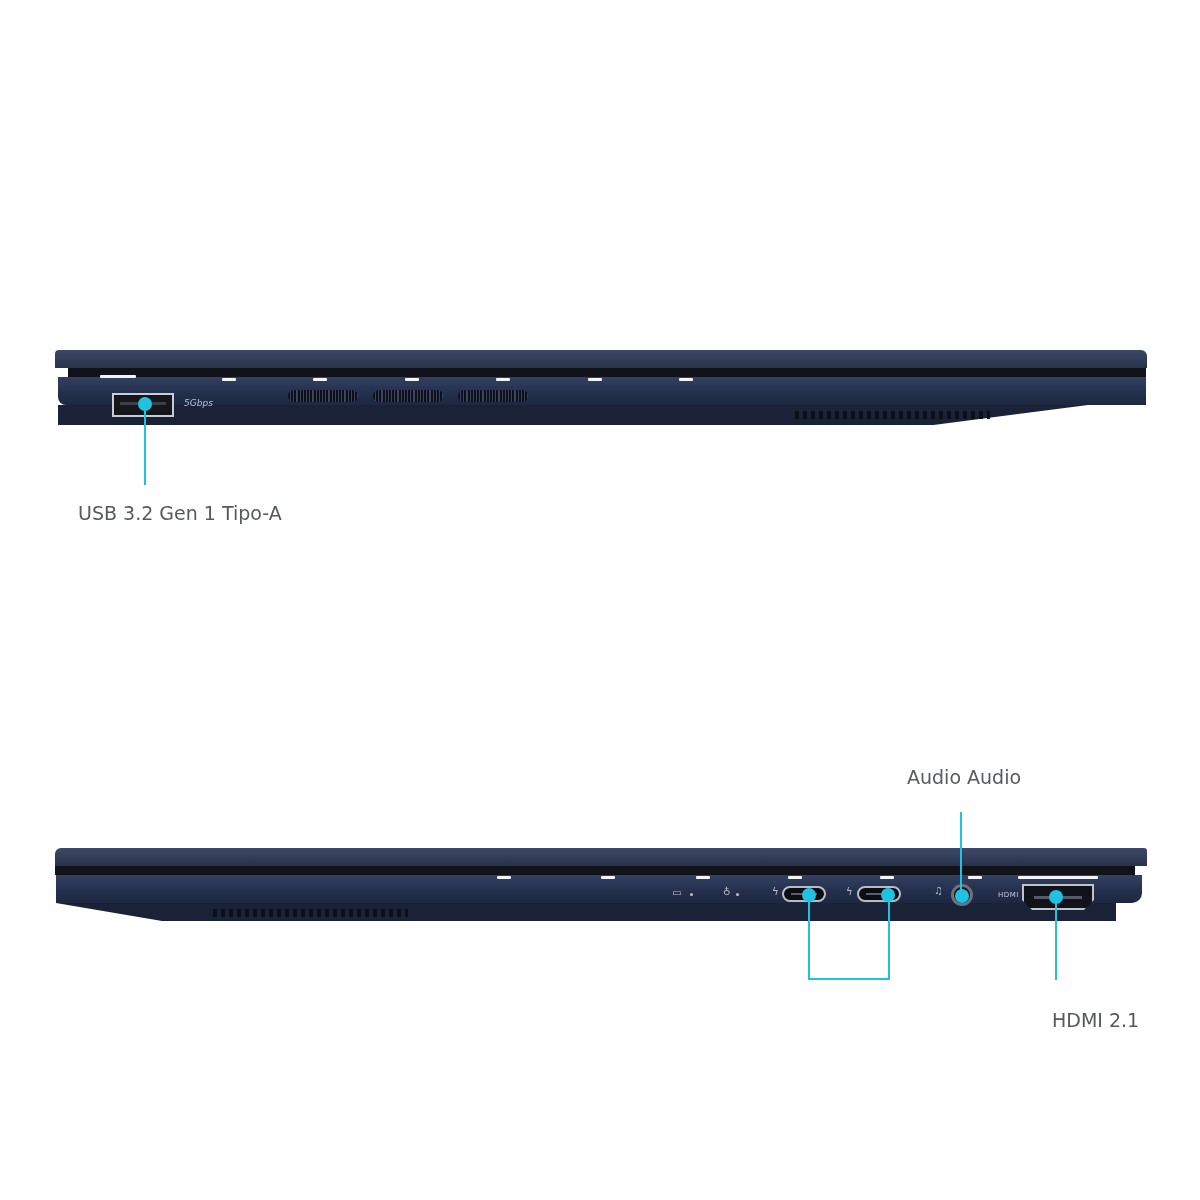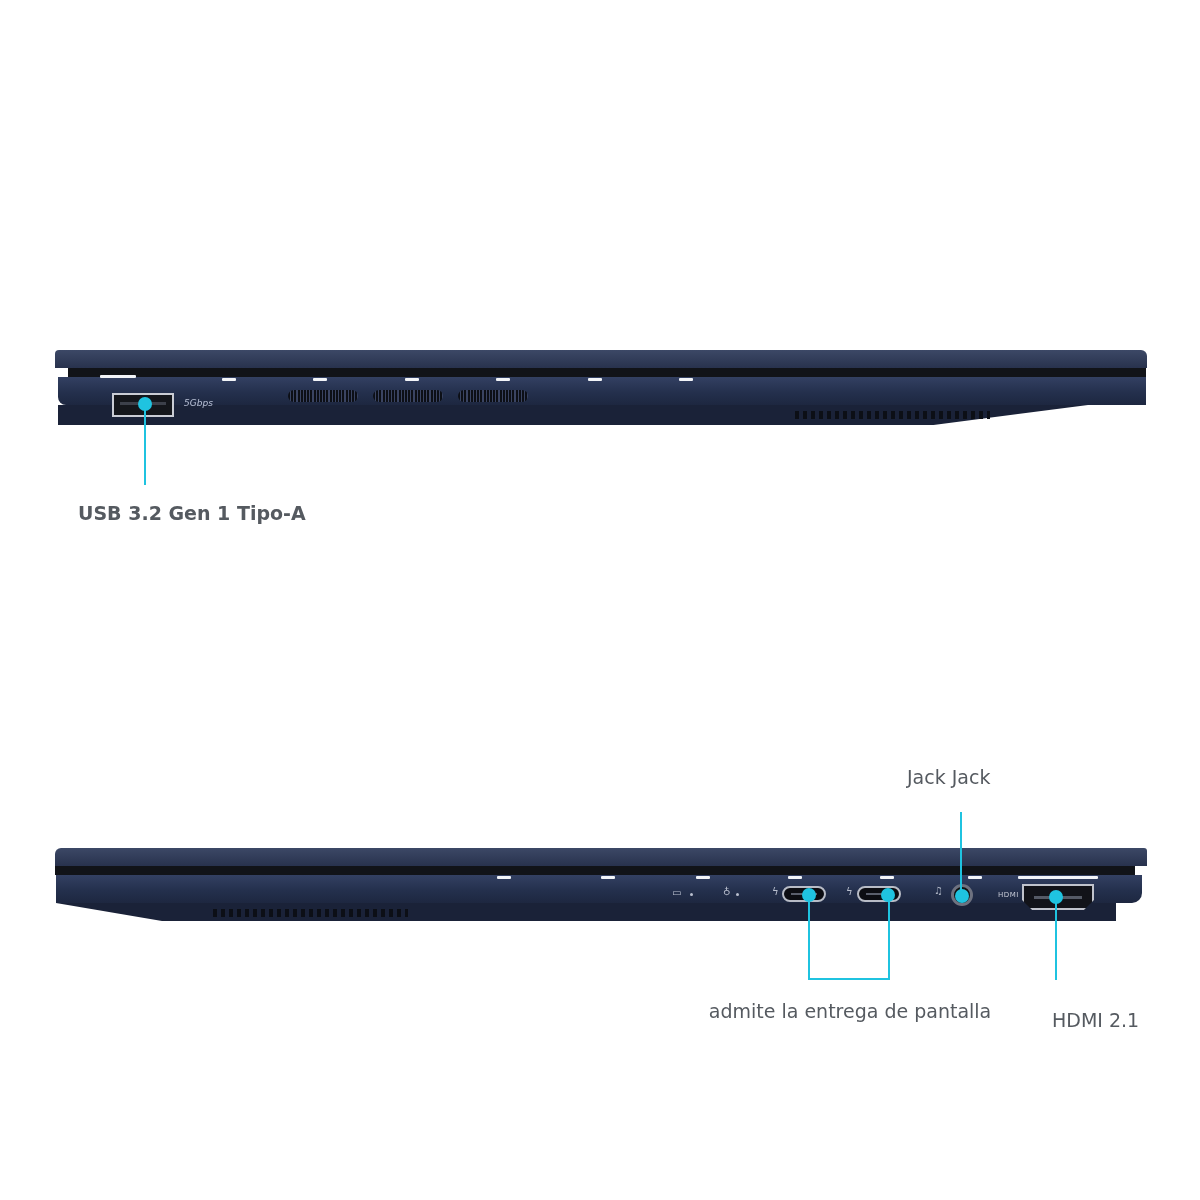--- a/index.html
+++ b/index.html
@@ -69,21 +69,21 @@
   <span class="badge5g" style="left:184px;top:398px;">5Gbps</span>
 
   <div class="vent" style="left:288px;top:390px;width:70px;"></div>
   <div class="vent" style="left:373px;top:390px;width:70px;"></div>
   <div class="vent" style="left:458px;top:390px;width:70px;"></div>
 
   <div class="grille" style="left:795px;top:411px;width:195px;"></div>
 
   <div class="cyan-dot" style="left:138px;top:397px;"></div>
   <div class="cyan-line" style="left:144px;top:405px;width:2px;height:80px;"></div>
-  <div class="callout" style="left:78px;top:500px;font-weight:bold;">USB 3.2 Gen 1 Tipo-A</div>
+  <div class="callout" style="left:78px;top:500px;">USB 3.2 Gen 1 Tipo-A</div>
 </div>
 
 <div class="abs" style="left:0;top:600px;width:1200px;height:600px;">
   <div class="lid" style="left:55px;top:248px;width:1092px;height:18px;border-radius:6px 3px 0 0;"></div>
   <div class="seam" style="left:55px;top:266px;width:1080px;height:9px;"></div>
   <div class="base" style="left:56px;top:275px;width:1086px;height:28px;border-radius:0 0 10px 0;"></div>
   <div class="foot" style="left:56px;top:303px;width:1060px;height:18px;clip-path:polygon(0 0,100% 0,100% 100%,10% 100%);"></div>
 
   <div class="led-strip" style="left:497px;top:276px;width:14px;"></div>
   <div class="led-strip" style="left:601px;top:276px;width:14px;"></div>
@@ -110,29 +110,28 @@
     </div>
 
   <span class="icon-glyph" style="left:934px;top:285px;">♫</span>
   <div class="jack" style="left:951px;top:284px;"></div>
 
   <span class="tiny-label" style="left:998px;top:291px;">HDMI</span>
   <div class="hdmi" style="left:1022px;top:284px;">
       <div class="tongue"></div>
     </div>
 
-  <div class="callout" style="left:907px;top:164px;">Jack Jack</div>
+  <div class="callout" style="left:907px;top:164px;">Audio Audio</div>
   <div class="cyan-line" style="left:960px;top:212px;width:2px;height:82px;"></div>
   <div class="cyan-dot" style="left:955px;top:289px;"></div>
 
   <div class="cyan-dot" style="left:802px;top:288px;"></div>
   <div class="cyan-dot" style="left:881px;top:288px;"></div>
   <div class="cyan-line" style="left:808px;top:296px;width:2px;height:84px;"></div>
   <div class="cyan-line" style="left:888px;top:296px;width:2px;height:84px;"></div>
   <div class="cyan-line" style="left:808px;top:378px;width:82px;height:2px;"></div>
   <div class="callout center" style="left:690px;top:398px;width:320px;">
-    <div>admite la entrega de pantalla</div>
   </div>
 
   <div class="cyan-dot" style="left:1049px;top:290px;"></div>
   <div class="cyan-line" style="left:1055px;top:298px;width:2px;height:82px;"></div>
   <div class="callout" style="left:1016px;top:407px;margin-left:36px;">HDMI 2.1</div>
 </div>
 
 </body></html>

